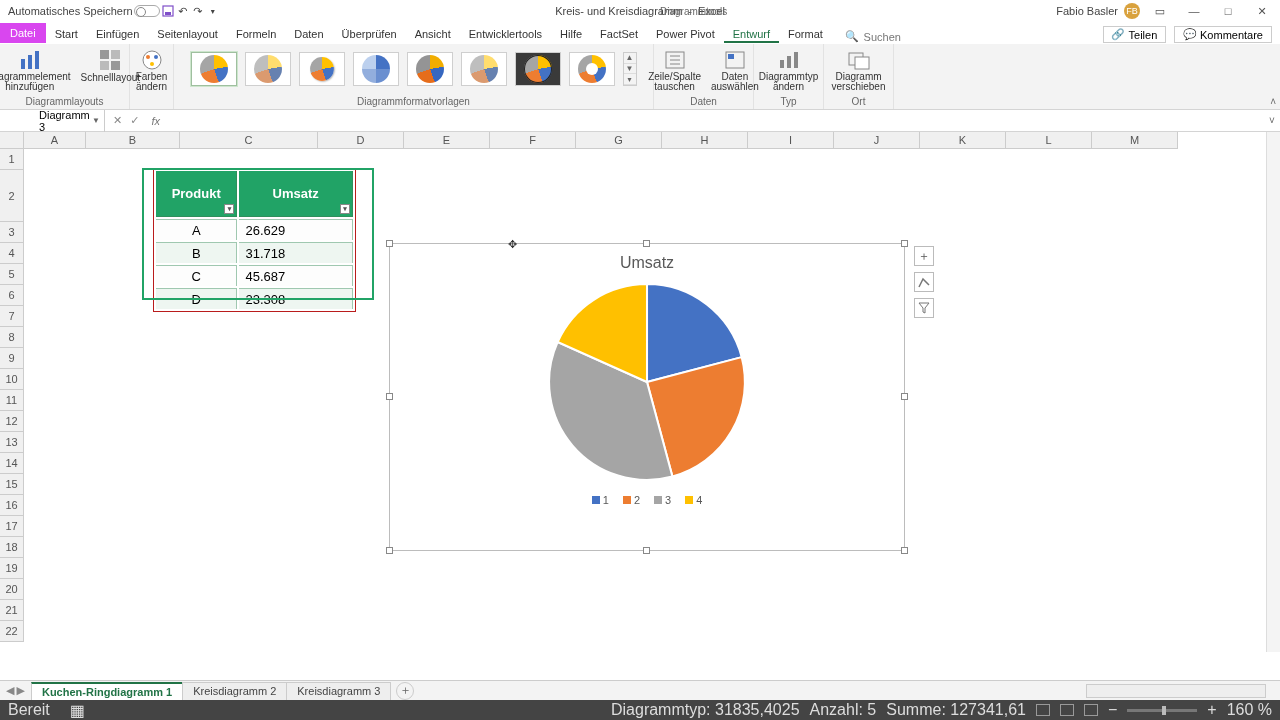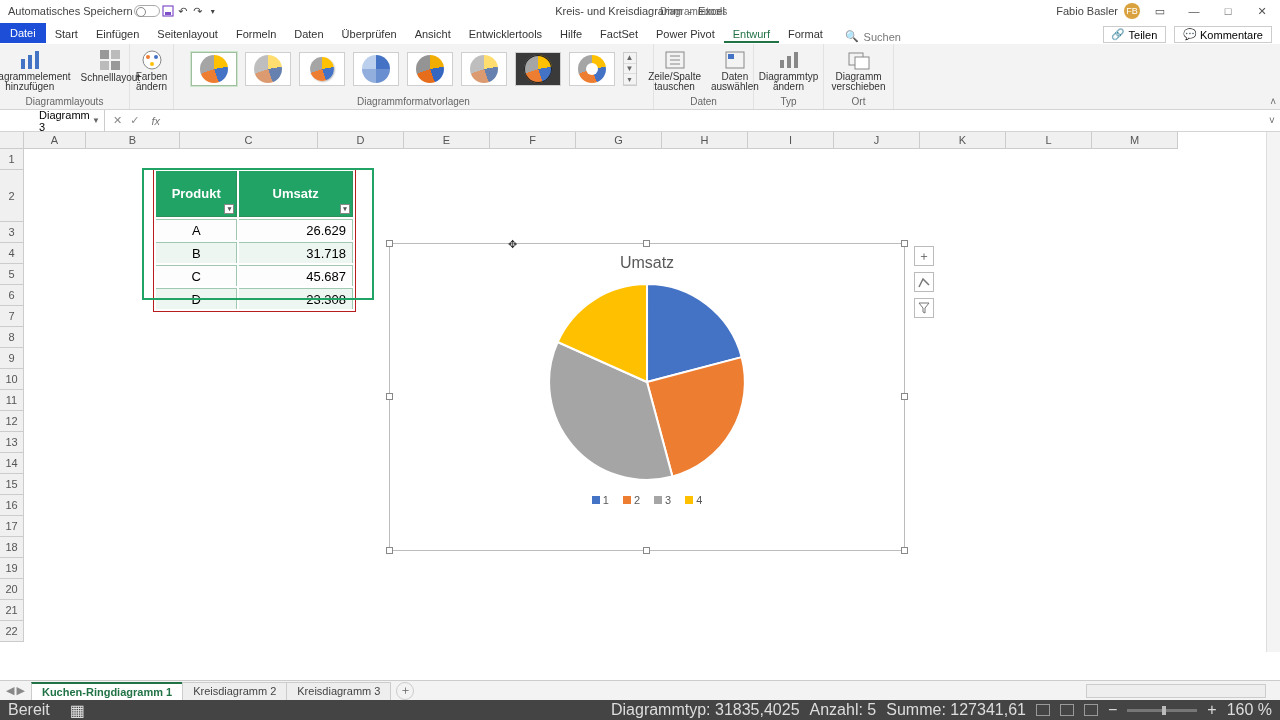--- a/index.html
+++ b/index.html
@@ -13,21 +13,21 @@
   .qat-icon { width: 14px; height: 14px; display: inline-flex; align-items: center; justify-content: center; }
   .titlebar .center { position: absolute; left: 50%; transform: translateX(-50%); display: flex; align-items: center; gap: 6px; }
   .titlebar .tool-context { position: absolute; left: 660px; font-size: 10px; color: #666; }
   .titlebar .right { position: absolute; right: 4px; display: flex; align-items: center; gap: 6px; }
   .titlebar .avatar { width: 16px; height: 16px; border-radius: 50%; background: #d9a23e; color: #fff; font-size: 9px; display: flex; align-items: center; justify-content: center; }
   .win-btn { width: 28px; height: 18px; display: inline-flex; align-items: center; justify-content: center; font-size: 11px; color: #555; }
 
   
   .ribbon-tabs { height: 22px; background: #fff; display: flex; align-items: flex-end; font-size: 11px; position: relative; border-bottom: 1px solid #fff; }
   .ribbon-tab { padding: 3px 9px; color: #333; cursor: default; }
-  .ribbon-tab.file { background: #1d4ed8; color: #fff; padding: 4px 10px; }
+  .ribbon-tab.file { background: #d946ef; color: #fff; padding: 4px 10px; }
   .ribbon-tab.active { color: #217346; border-bottom: 2px solid #217346; padding-bottom: 1px; }
   .ribbon-actions { position: absolute; right: 8px; display: flex; gap: 8px; font-size: 11px; }
   .ribbon-actions .btn { border: 1px solid #ccc; padding: 1px 8px; display: flex; align-items: center; gap: 3px; }
   .search-wrap { display: flex; align-items: center; gap: 4px; margin-left: 14px; color: #777; font-size: 11px; }
 
   
   .ribbon { height: 66px; background: #f3f3f3; border-bottom: 1px solid #d4d4d4; display: flex; position: relative; }
   .ribbon-group { display: flex; flex-direction: column; align-items: center; justify-content: space-between; padding: 2px 6px 1px 6px; border-right: 1px solid #e2e2e2; }
   .ribbon-group .label { font-size: 10px; color: #666; padding-bottom: 1px; }
   .rbtn { display: flex; flex-direction: column; align-items: center; font-size: 10px; color: #333; padding: 2px 4px; }
@@ -67,21 +67,21 @@
   .row-h.tall { height: 52px; }
   .cells { position: absolute; left: 24px; top: 17px; right: 14px; bottom: 0; }
   .vscroll { position: absolute; right: 0; top: 0; width: 14px; bottom: 0; background: #f4f4f4; border-left: 1px solid #ddd; }
 
   
   .data-table { position: absolute; left: 129px; top: 19px; width: 203px; border: 1px solid #b91c1c; }
   .data-table th { background: #21a366; color: #fff; font-weight: 600; font-size: 13px; height: 46px; border-right: 1px solid #2f8f5c; border-bottom: 1px solid #2f8f5c; position: relative; }
   .data-table th .filter { position: absolute; right: 2px; bottom: 2px; width: 10px; height: 10px; border: 1px solid #888; background: #fff; font-size: 7px; line-height: 8px; text-align: center; color: #555; }
   .data-table td { border-top: 1px solid #9fc8b0; border-right: 1px solid #9fc8b0; font-size: 13px; height: 21px; padding: 0 6px; background: #eef6f1; }
   .data-table td.prod { text-align: center; width: 94px; }
-  .data-table td.val { text-align: right; width: 138px; }
+  .data-table td.val { text-align: left; width: 138px; }
   .data-table tr:nth-child(even) td { background: #fdfdfd; }
   .sel-outline { position: absolute; border: 2px solid #21a366; pointer-events: none; }
 
   
   .chart-obj { position: absolute; left: 365px; top: 94px; width: 516px; height: 308px; border: 1px solid #bcbcbc; background: #fff; }
   .chart-handle { position: absolute; width: 7px; height: 7px; background: #fff; border: 1px solid #888; }
   .chart-title { text-align: center; font-size: 16px; color: #595959; padding-top: 10px; }
   .pie-wrap { width: 204px; height: 204px; margin: 8px auto 0 auto; position: relative; }
   .pie-svg { width: 100%; height: 100%; }
   .legend { display: flex; justify-content: center; gap: 14px; font-size: 11px; color: #595959; margin-top: 10px; }

